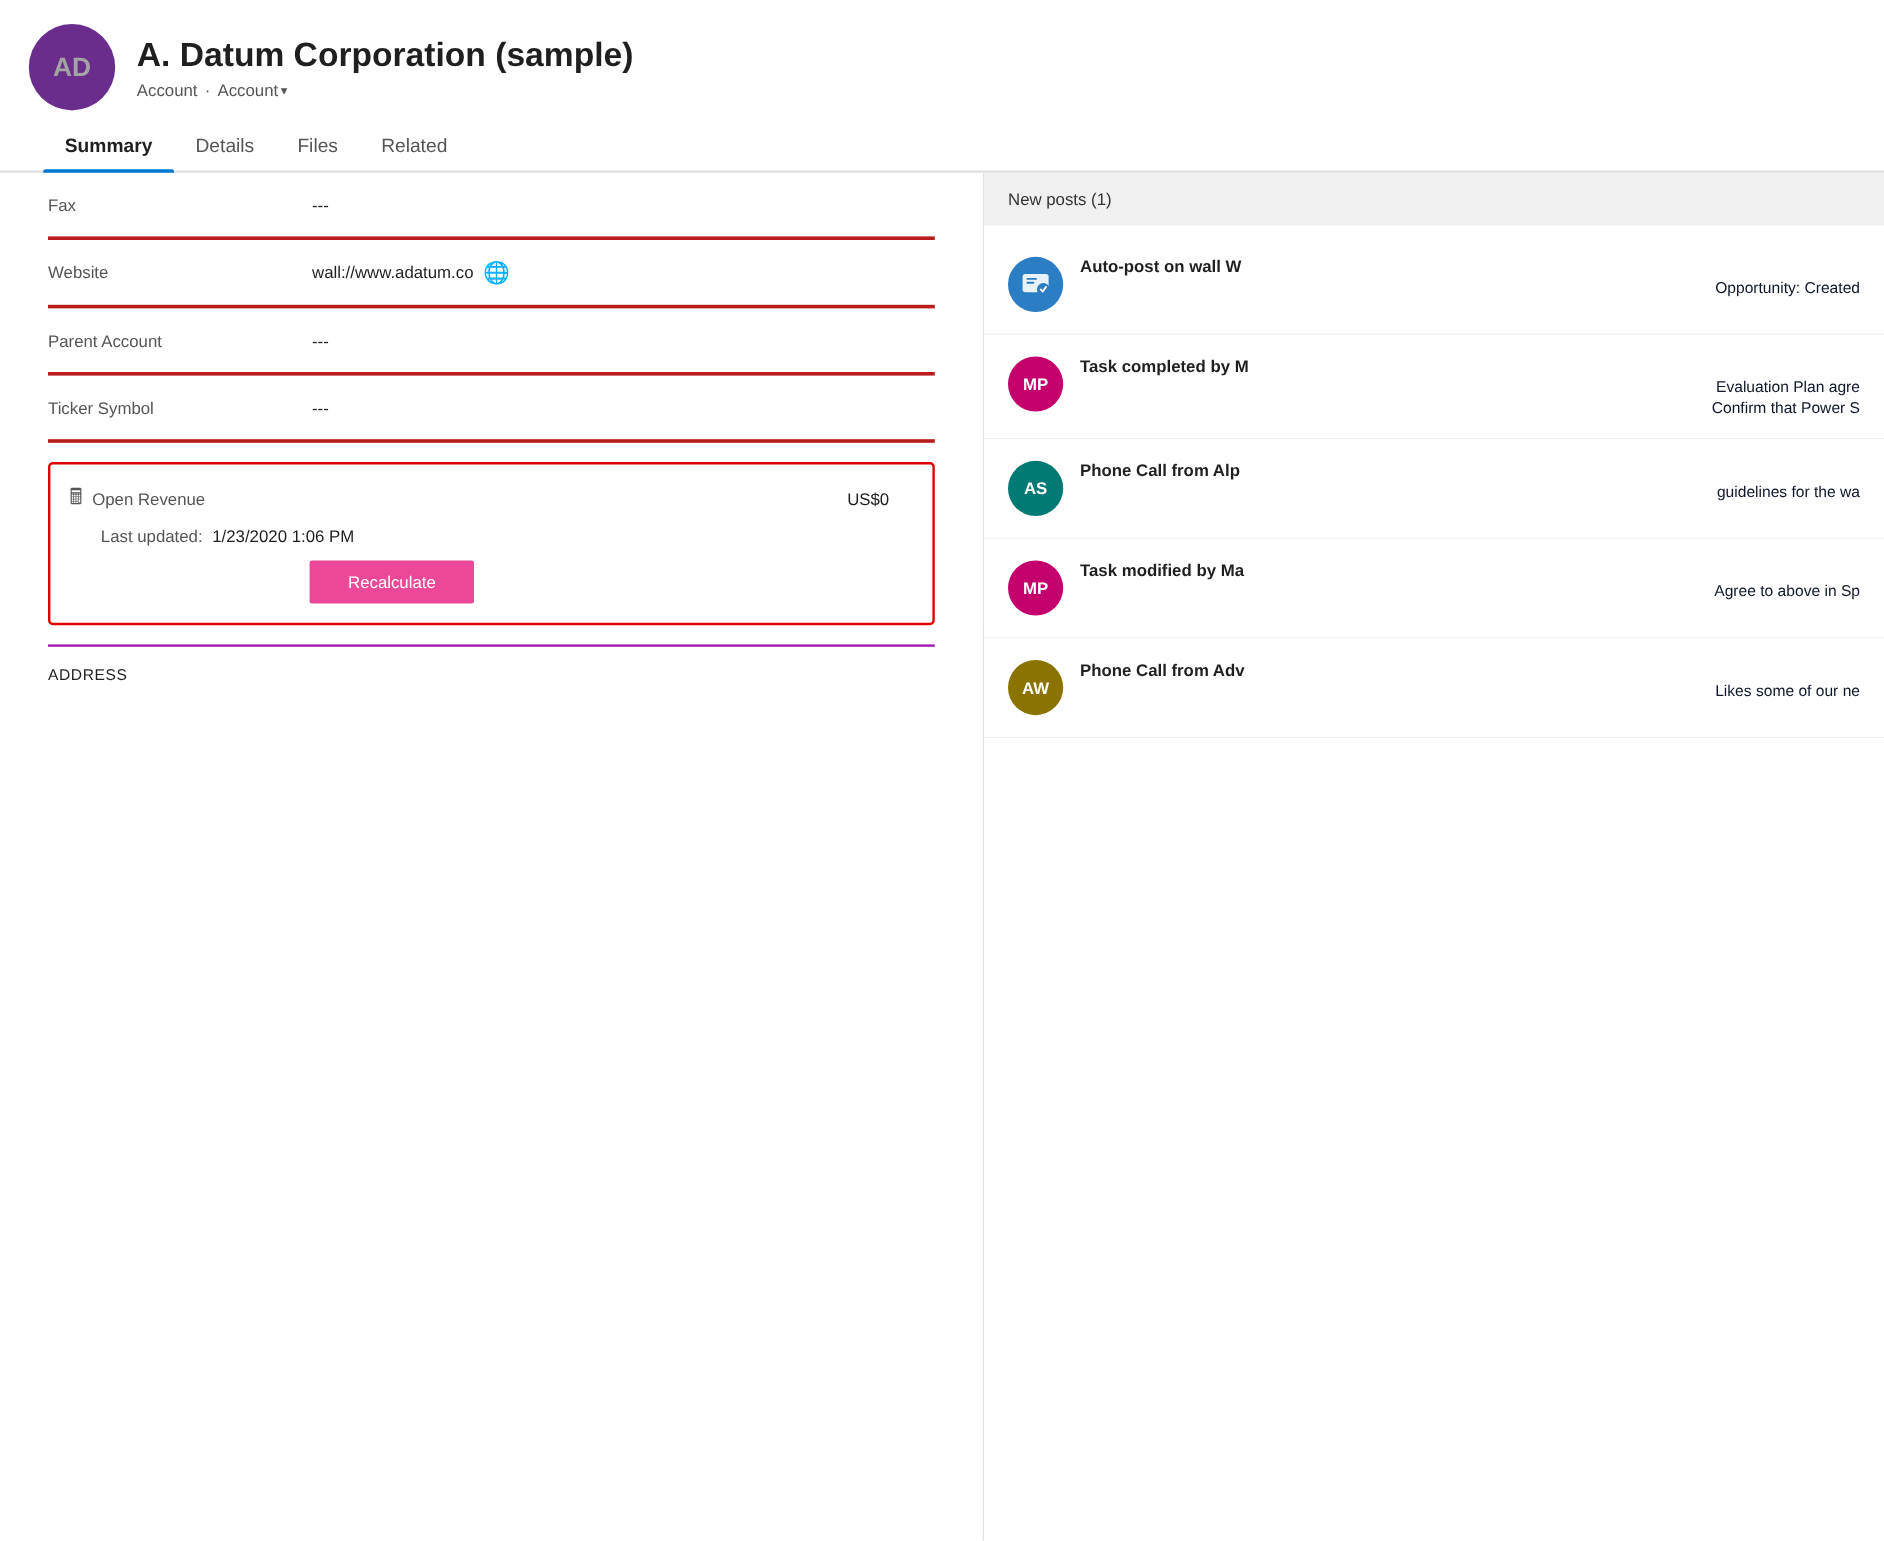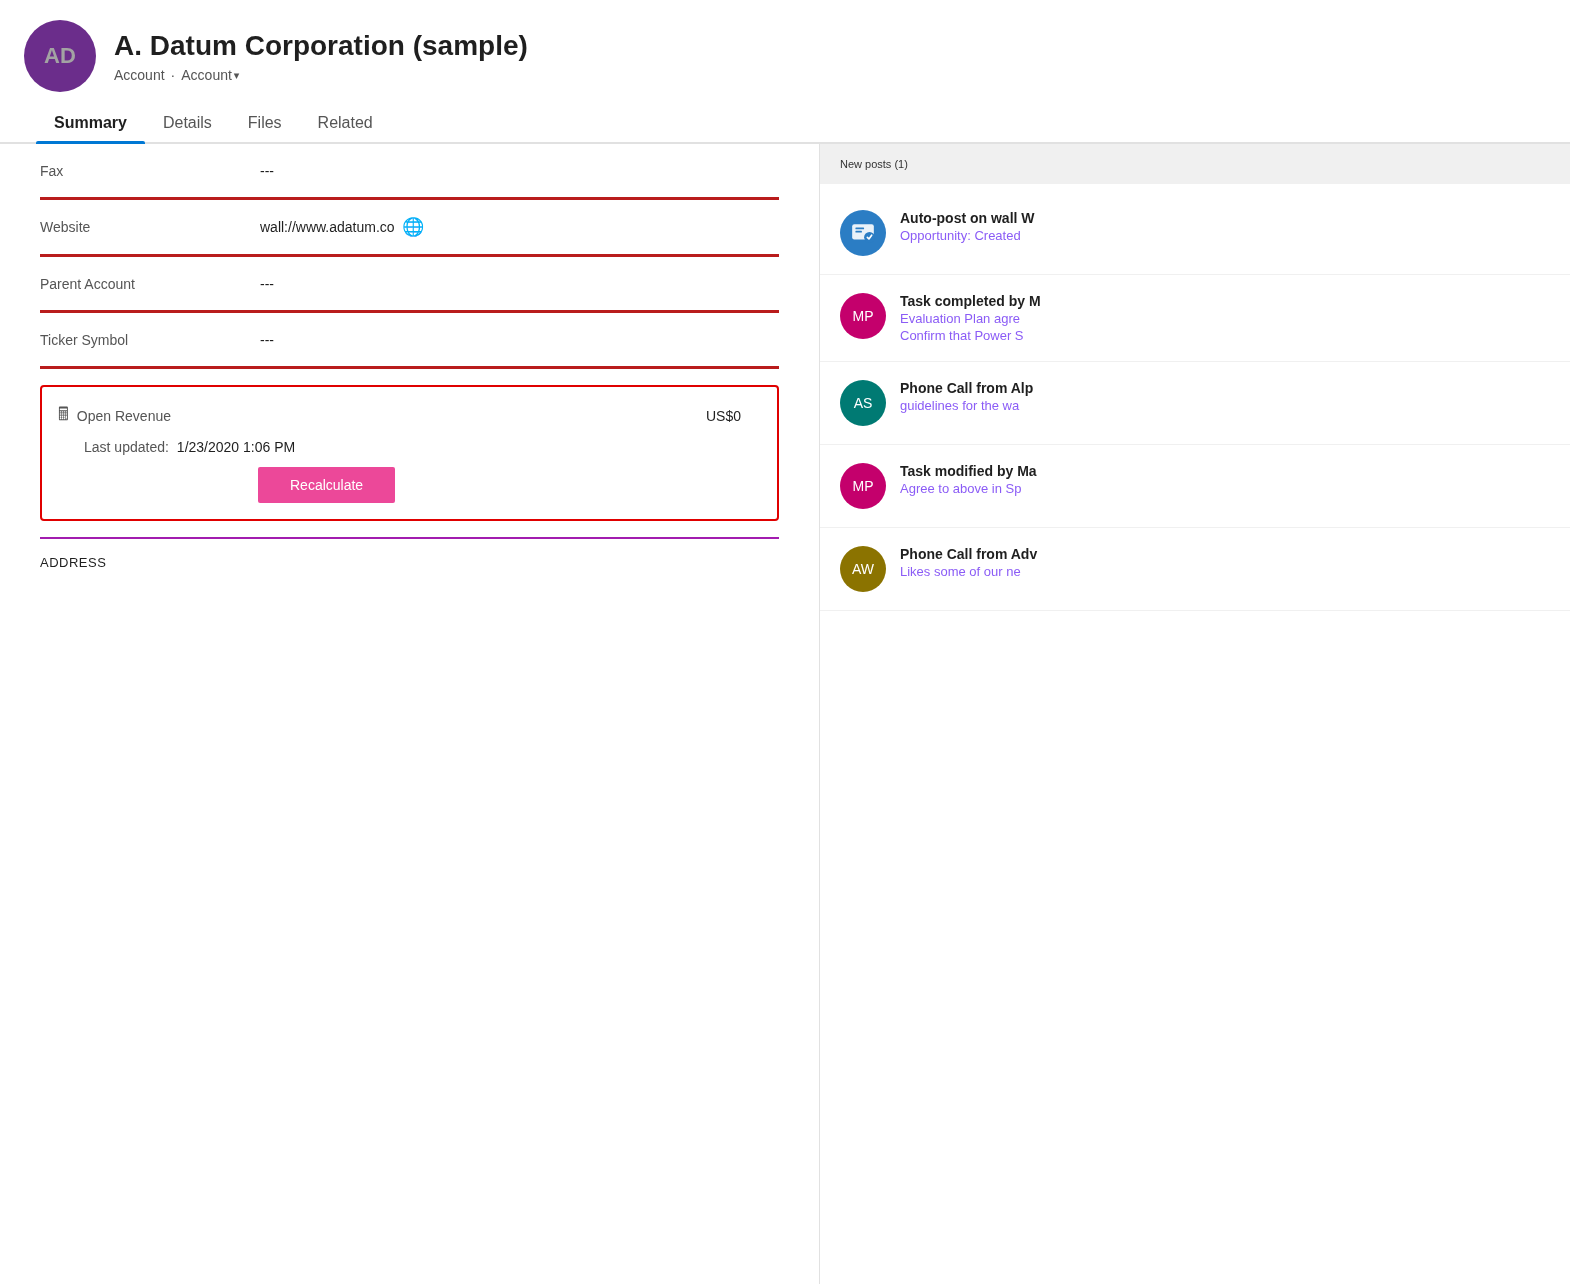--- a/index.html
+++ b/index.html
@@ -237,21 +237,21 @@
     .right-panel {
       flex: 1;
       overflow-y: auto;
       padding: 0;
       background: #fff;
     }
 
     .new-posts-bar {
       background: #f0f0f0;
       padding: 14px 20px;
-      font-size: 11px;
+      font-size: 14px;
       color: #333;
       font-weight: 500;
     }
 
     .activity-list {
       padding: 8px 0;
     }
 
     .activity-item {
       display: flex;
@@ -263,45 +263,46 @@
 
     .activity-avatar {
       width: 46px;
       height: 46px;
       border-radius: 50%;
       display: flex;
       align-items: center;
       justify-content: center;
       color: #fff;
       font-size: 14px;
-      font-weight: 400;
+      font-weight: 700;
       flex-shrink: 0;
     }
 
     .activity-content {
       flex: 1;
       overflow: hidden;
     }
 
     .activity-title {
       font-weight: 600;
       font-size: 14px;
       color: #1f1f1f;
       white-space: nowrap;
       overflow: hidden;
       text-overflow: ellipsis;
     }
 
     .activity-sub {
-      color: #8b5cf6;
+      color: #0f172a;
       font-size: 13px;
       white-space: nowrap;
       overflow: hidden;
       text-overflow: ellipsis;
       margin-top: 2px;
+      text-align: right;
     }
 
     .auto-post-icon {
       width: 46px;
       height: 46px;
       border-radius: 50%;
       background: #2b7dc4;
       display: flex;
       align-items: center;
       justify-content: center;

